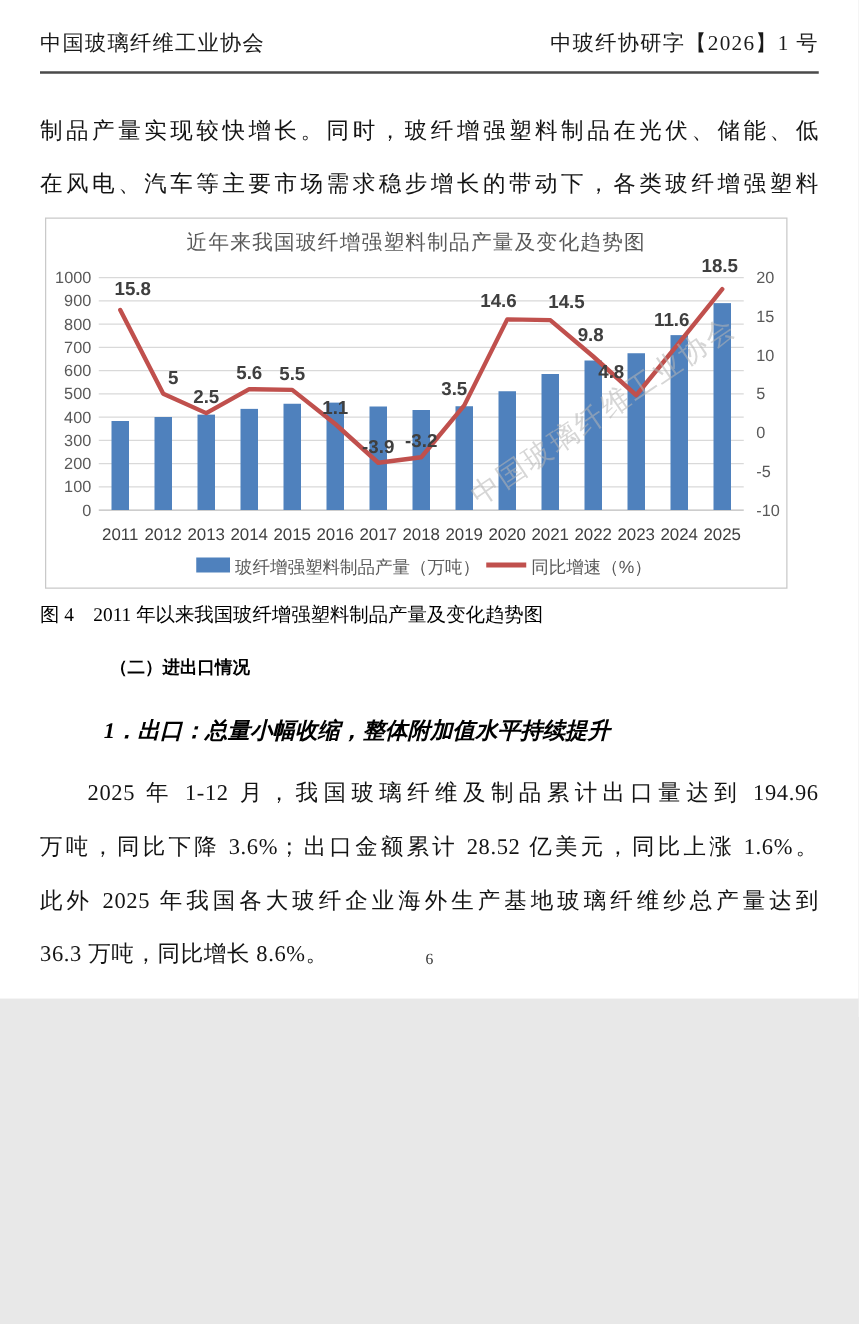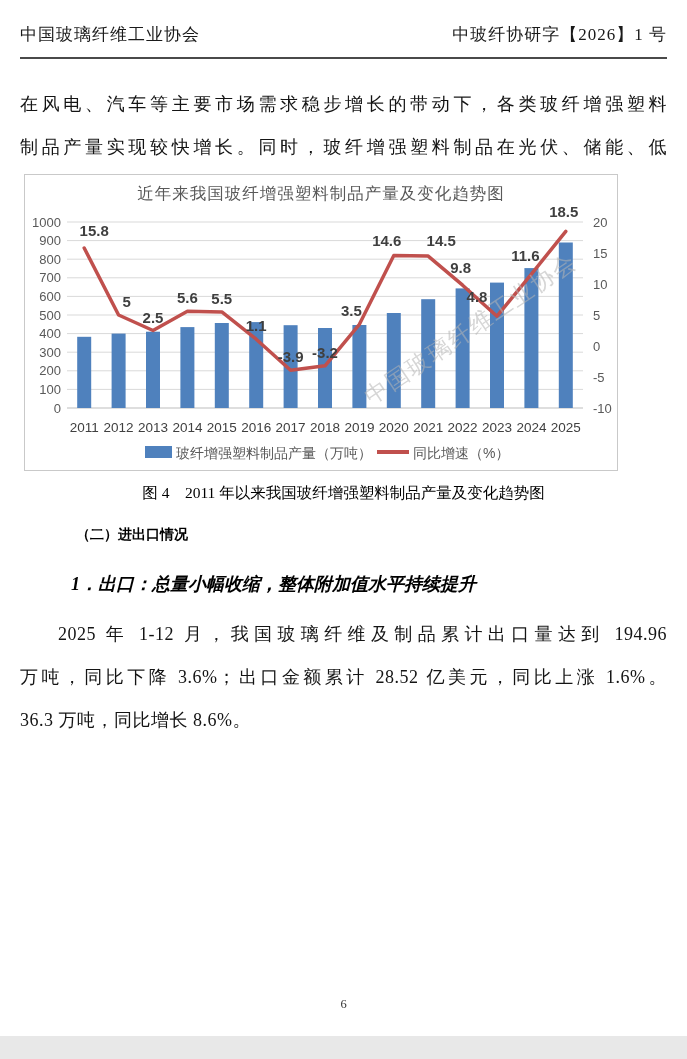--- a/index.html
+++ b/index.html
@@ -1,33 +1,33 @@
 <!DOCTYPE html>
 <html><head>
 <meta charset="utf-8">
 <style>
   html,body{margin:0;padding:0;background:#e8e8e8;}
   .page{
-    position:relative;width:687px;height:1036px;margin:0 auto;background:#ffffff;
-    box-sizing:border-box;padding:0 20px;overflow:hidden;
+    position:relative;width:687px;height:799px;margin:0 auto;background:#ffffff;
+    box-sizing:border-box;padding:0 32px;overflow:hidden;
     font-family:"Liberation Serif","DejaVu Serif",serif;color:#141414;
   }
   .hdr{display:flex;justify-content:space-between;align-items:baseline;padding-top:23px;
        font-size:17px;line-height:24px;letter-spacing:1px;color:#1a1a1a;}
   .rule{margin-top:10px;height:2px;background:#4a4a4a;}
   .para{margin-top:24px;font-size:18px;}
   .para.p2{margin-top:17px;}
   .para.p3{margin-top:0;}
   .tline{line-height:43px;height:43px;overflow:hidden;text-align:justify;text-align-last:justify;
          letter-spacing:.5px;white-space:nowrap;}
   .tline.endline{text-align-last:left;}
   .tline.ind{text-indent:38px;}
   .chart-box{margin-top:5px;margin-left:4px;width:594px;height:297px;border:1px solid #c9c9c9;
              box-sizing:border-box;background:#fff;}
-  .caption{margin-top:11px;text-align:center;font-size:15.5px;line-height:22px;color:#000;}
+  .caption{margin-top:11px;font-size:15.5px;line-height:22px;color:#000;}
   .h2{margin:19px 0 0 56px;font-size:14px;line-height:24px;font-weight:700;color:#000;}
   .h3{margin:25px 0 0 51px;font-size:18px;line-height:24px;font-weight:700;color:#000;font-style:italic;}
   .pageno{position:absolute;bottom:24px;left:0;width:100%;text-align:center;
           font-size:12.5px;color:#333;}
   
   .ax{font:13px "Liberation Sans","DejaVu Sans",sans-serif;fill:#595959;}
   .yr{font:13.5px "Liberation Sans","DejaVu Sans",sans-serif;fill:#404040;}
   .ttl{font:16.5px "Liberation Sans","DejaVu Sans",sans-serif;fill:#595959;letter-spacing:1px;}
   .lg{font:14px "Liberation Sans","DejaVu Sans",sans-serif;fill:#595959;}
   .dl{font:700 15px "Liberation Sans","DejaVu Sans",sans-serif;fill:#3f3f3f;}
@@ -38,22 +38,22 @@
 
 <div class="page">
 
   <div class="hdr">
     <span>中国玻璃纤维工业协会</span>
     <span>中玻纤协研字【2026】1 号</span>
   </div>
   <div class="rule"></div>
 
   <div class="para p1" id="para1">
+      <div class="tline">制品产量实现较快增长。同时，玻纤增强塑料制品在光伏、储能、低</div>
       <div class="tline">在风电、汽车等主要市场需求稳步增长的带动下，各类玻纤增强塑料</div>
-      <div class="tline">制品产量实现较快增长。同时，玻纤增强塑料制品在光伏、储能、低</div>
     </div>
 
   <div class="chart-box">
     <svg id="chart-svg" width="592" height="295" viewBox="0 0 592 295">
         <line x1="42" y1="233.0" x2="558" y2="233.0" stroke="#bdbdbd" stroke-width="1"></line>
         <text x="36" y="237.5" text-anchor="end" class="ax">0</text>
         <line x1="42" y1="214.4" x2="558" y2="214.4" stroke="#d9d9d9" stroke-width="1"></line>
         <text x="36" y="218.9" text-anchor="end" class="ax">100</text>
         <line x1="42" y1="195.8" x2="558" y2="195.8" stroke="#d9d9d9" stroke-width="1"></line>
         <text x="36" y="200.3" text-anchor="end" class="ax">200</text>
@@ -136,17 +136,18 @@
   </div>
 
   <div class="caption">图 4　2011 年以来我国玻纤增强塑料制品产量及变化趋势图</div>
 
   <div class="h2">（二）进出口情况</div>
   <div class="h3">1．出口：总量小幅收缩，整体附加值水平持续提升</div>
 
   <div class="para p2" id="para2">
       <div class="tline ind">2025 年 1-12 月，我国玻璃纤维及制品累计出口量达到 194.96</div>
       <div class="tline">万吨，同比下降 3.6%；出口金额累计 28.52 亿美元，同比上涨 1.6%。</div>
+      <div class="tline">此外 2025 年我国各大玻纤企业海外生产基地玻璃纤维纱总产量达到</div>
       <div class="tline endline">36.3 万吨，同比增长 8.6%。</div>
     </div>
 
   <div class="pageno">6</div>
 </div>
 
 </body></html>

